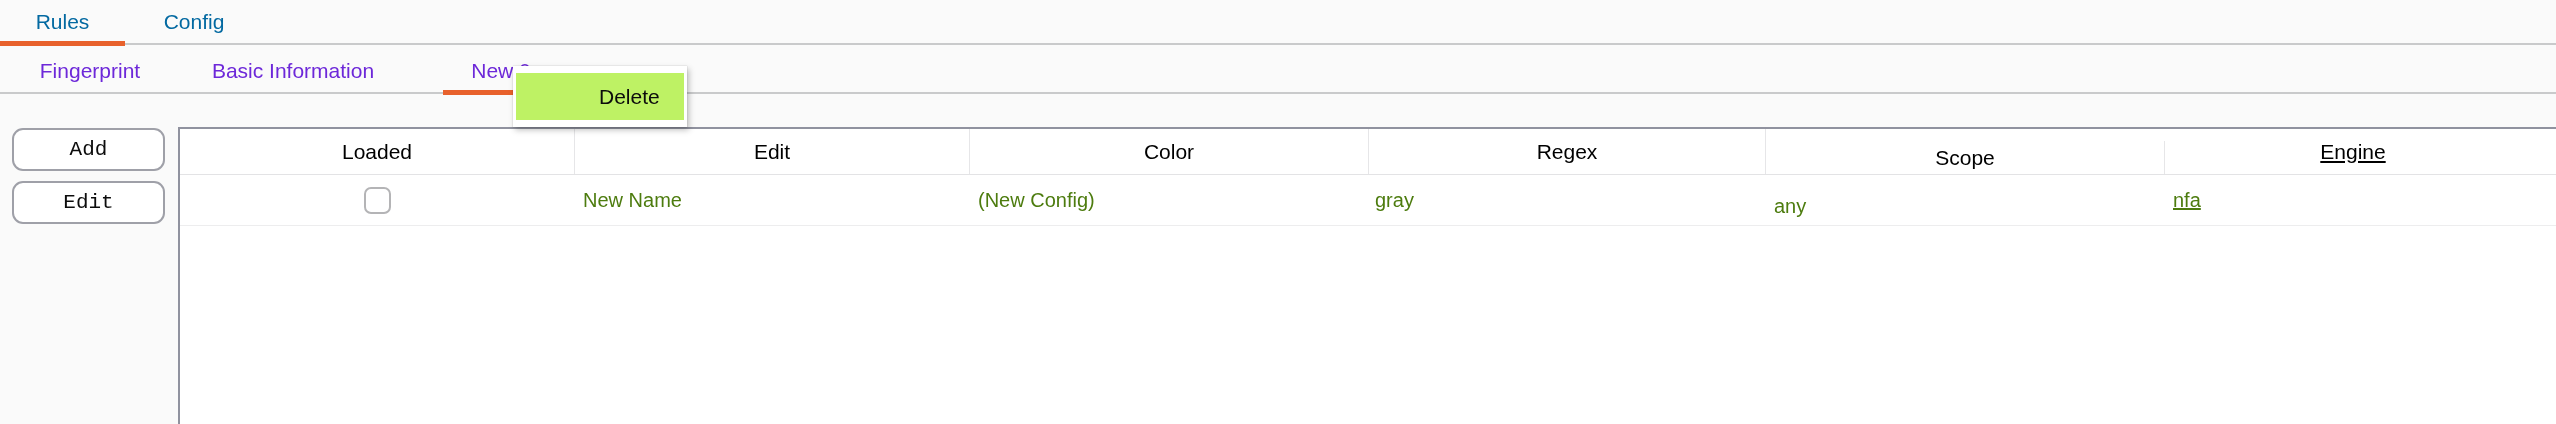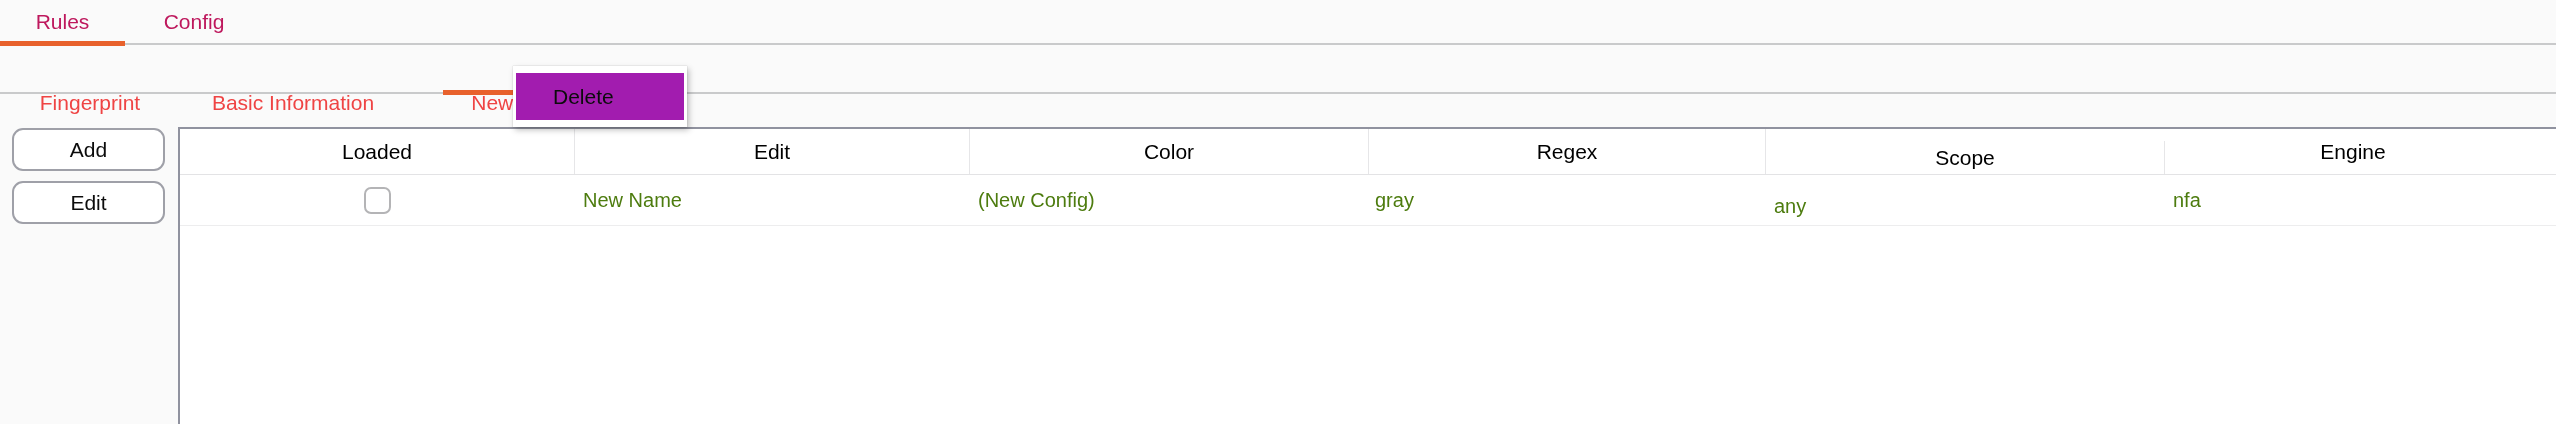--- a/index.html
+++ b/index.html
@@ -7,57 +7,57 @@
     position:relative;
     width:2556px;height:424px;
     background:#fafafa;
     font-family:"Liberation Sans",sans-serif;
     color:#111;
     overflow:hidden;
   }
   
   .tabbar1{position:absolute;left:0;top:0;width:2556px;height:43px;}
   .tabbar1-sep{position:absolute;left:0;top:43px;width:2556px;height:2px;background:#c9cacb;}
-  .tab1{position:absolute;top:8px;height:28px;font-size:21px;line-height:28px;text-align:center;color:#be185d;}
+  .tab1{position:absolute;top:8px;height:28px;font-size:21px;line-height:28px;text-align:center;color:#0369a1;}
   .tab1.rules{left:0;width:125px;}
   .tab1.config{left:128px;width:132px;}
   .underline1{position:absolute;left:0;top:41px;width:125px;height:5px;background:#e8612c;z-index:2;}
   
   .tabbar2-sep{position:absolute;left:0;top:92px;width:2556px;height:2px;background:#c9cacb;}
-  .tab2{position:absolute;top:57px;height:28px;font-size:21px;line-height:28px;text-align:center;color:#ef4444;margin-top:32px;}
+  .tab2{position:absolute;top:57px;height:28px;font-size:21px;line-height:28px;text-align:center;color:#6d28d9;}
   .tab2.fingerprint{left:0;width:180px;}
   .tab2.basicinfo{left:180px;width:226px;}
   .tab2.new0{left:443px;width:116px;}
   .underline2{position:absolute;left:443px;top:90px;width:116px;height:5px;background:#e8612c;z-index:2;}
   
   .context-menu{
     position:absolute;left:513px;top:66px;width:174px;height:61px;
     background:#ffffff;
     box-sizing:border-box;
     padding:7px 3px;
     box-shadow:2px 3px 6px rgba(0,0,0,0.25), 0 0 1px rgba(0,0,0,0.25);
     z-index:20;
   }
   .menu-item{
     height:47px;
-    background:#a21caf;
+    background:#bef264;
     display:flex;align-items:center;
-    padding-left:37px;
+    padding-left:83px;
     font-size:21px;color:#0c0c0c;
     box-sizing:border-box;
   }
   
   .side-btn{
     position:absolute;left:12px;width:153px;height:43px;
     background:#ffffff;
     border:2px solid #9fa0a8;border-radius:11px;
     box-sizing:border-box;
     font-size:21px;color:#0c0c0c;
     display:flex;align-items:center;justify-content:center;
-    font-family:Liberation Sans, sans-serif;
+    font-family:Liberation Mono, monospace;
     padding:0;
   }
   .btn-add{top:128px;}
   .btn-edit{top:181px;}
   .btn-remove{top:233px;}
   
   .rules-table{
     position:absolute;left:178px;top:127px;width:2433px;height:297px;
     background:#ffffff;
     border:2px solid #90929f;border-bottom:none;
@@ -69,21 +69,21 @@
     display:flex;align-items:center;justify-content:center;
     font-size:21px;color:#000;
     border-right:1px solid #e6e6e8;
     box-sizing:border-box;
     background:#fff;
   }
   .th:last-child{border-right:none;}
   .trow{display:flex;height:51px;border-bottom:1px solid #ededee;box-sizing:border-box;align-items:center;background:#fff;}
   .td{font-size:20px;color:#4d7c0f;padding-left:8px;box-sizing:border-box;display:flex;align-items:center;}
   .td.center{justify-content:center;padding-left:0;}
-  .c0{width:395px;} .c1{width:395px;} .c2{width:397px;} .c3{width:399px;} .c4{width:399px;margin-top:12px;} .c5{width:376px;}
+  .c0{width:395px;} .c1{width:395px;} .c2{width:397px;} .c3{width:399px;} .c4{width:399px;margin-top:12px;} .c5{width:376px;text-decoration:underline;}
   .checkbox{
     width:27px;height:27px;
     border:2px solid #b4b4b6;border-radius:7px;
     background:#fff;box-sizing:border-box;
   }
 </style>
 </head>
 <body>
 
 <div class="screen">

